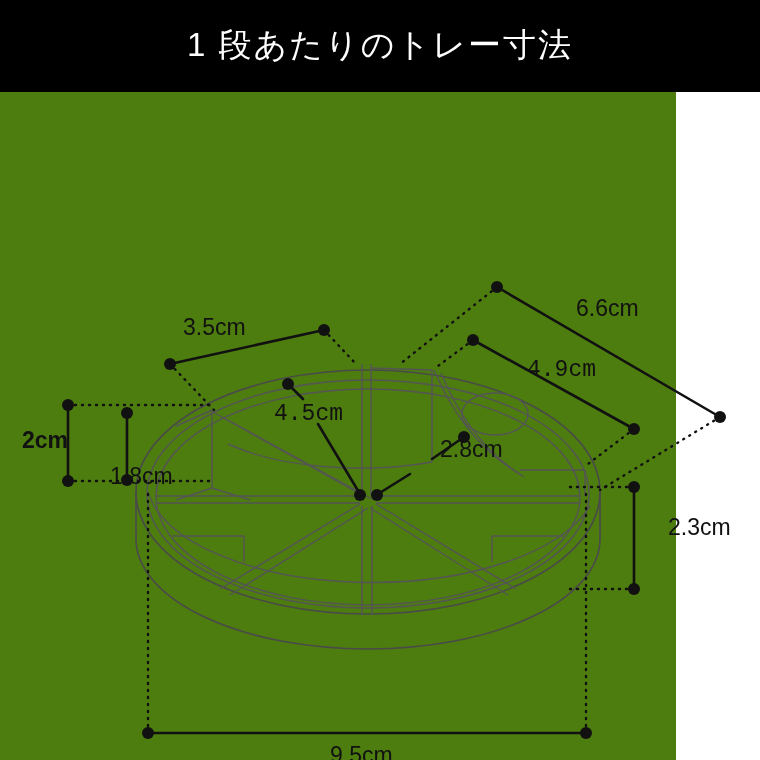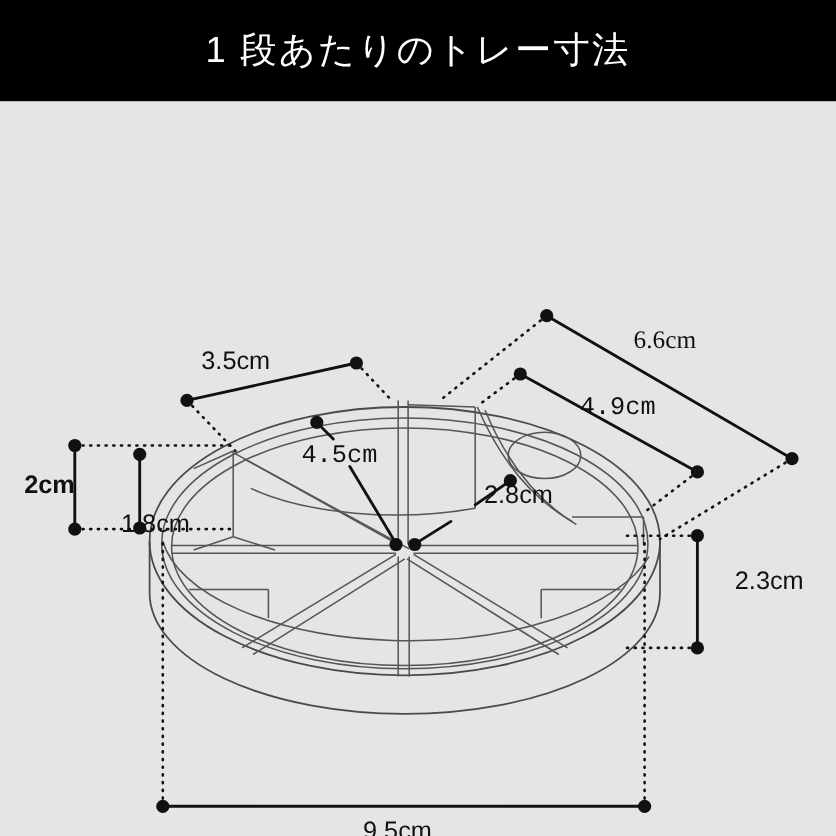--- a/index.html
+++ b/index.html
@@ -9,23 +9,23 @@
     background: #ffffff;
   }
   body {
     width: 760px;
     height: 760px;
     font-family: "Liberation Sans", "DejaVu Sans", sans-serif;
     overflow: hidden;
   }
   #page {
     position: relative;
-    width: 760px;
+    width: 676px;
     height: 760px;
-    background: #e5e5e5;
+    background: #4d7c0f;
   }
   
   #header {
     position: absolute;
     left: 0;
     top: 0;
     width: 760px;
     height: 92px;
     background: #000000;
     display: flex;
@@ -234,21 +234,21 @@
         <circle class="dot" cx="148" cy="641" r="6"></circle>
         <circle class="dot" cx="586" cy="641" r="6"></circle>
         <line class="lead" x1="148" y1="641" x2="148" y2="398"></line>
         <line class="lead" x1="586" y1="641" x2="586" y2="398"></line>
       </g>
 
     </svg>
 
     <div class="dim-label" style="left:183px; top:224px;">3.5cm</div>
 
-    <div class="dim-label" style="left:576px; top:205px;font-family:Liberation Serif, serif;">6.6cm</div>
+    <div class="dim-label" style="left:576px; top:205px;">6.6cm</div>
 
     <div class="dim-label" style="left:527px; top:267px;font-family:Liberation Mono, monospace;">4.9cm</div>
 
     <div class="dim-label" style="left:274px; top:311px;font-family:Liberation Mono, monospace;">4.5cm</div>
 
     <div class="dim-label" style="left:440px; top:346px;">2.8cm</div>
 
     <div class="dim-label" style="left:22px; top:337px;font-weight:bold;">2cm</div>
 
     <div class="dim-label" style="left:110px; top:337px;margin-top:36px;">1.8cm</div>

